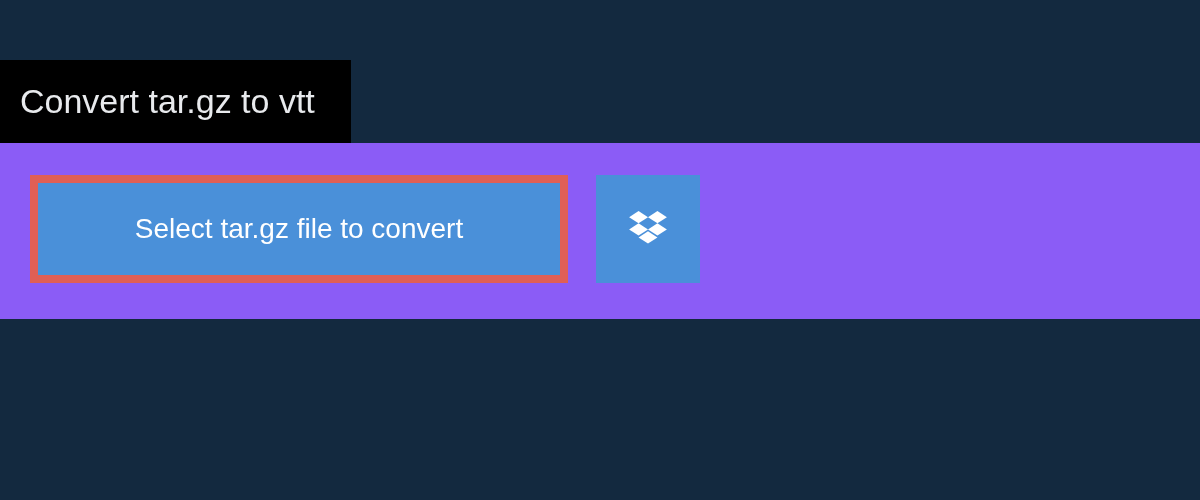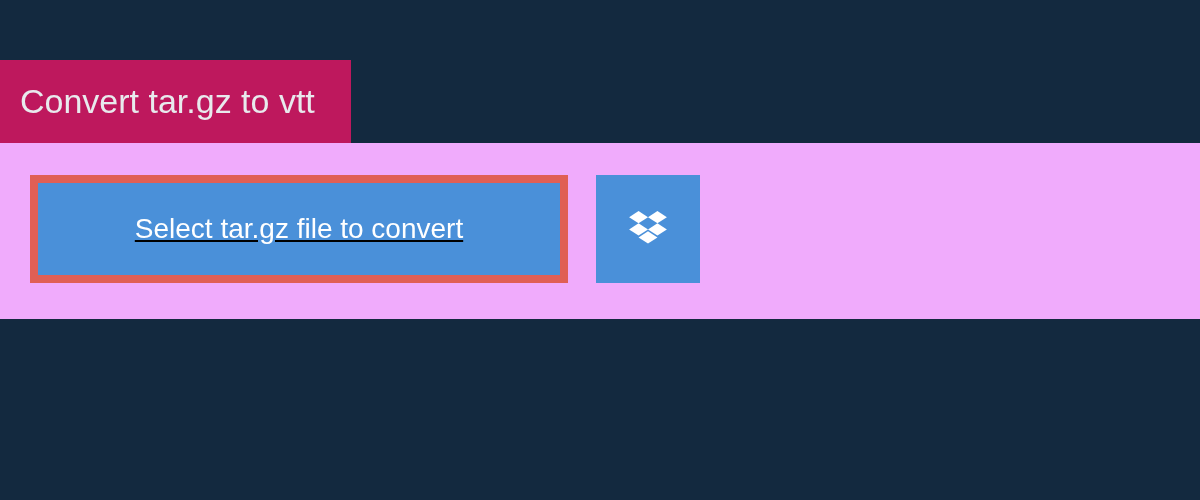--- a/index.html
+++ b/index.html
@@ -9,35 +9,34 @@
     }
     body {
       width: 1200px;
       height: 500px;
       background: #13293f;
       font-family: -apple-system, BlinkMacSystemFont, "Segoe UI", Helvetica, Arial, sans-serif;
       overflow: hidden;
     }
     .header-tab {
       display: inline-block;
-      background: #be185d;
+      background: #000000;
       padding: 22px 36px 22px 20px;
       margin-top: 60px;
     }
     .header-text {
       color: #e8eaed;
       font-size: 34px;
       font-weight: 300;
     }
     .content {
-      background: #f0abfc;
+      background: #8b5cf6;
       padding: 32px 30px 36px 30px;
       display: flex;
       gap: 28px;
-      text-decoration: underline;
     }
     .select-btn {
       background: #4a90d9;
       border: 8px solid #e05f55;
       color: #fff;
       font-size: 28px;
       font-weight: 300;
       padding: 30px 48px;
       cursor: pointer;
       font-family: inherit;

